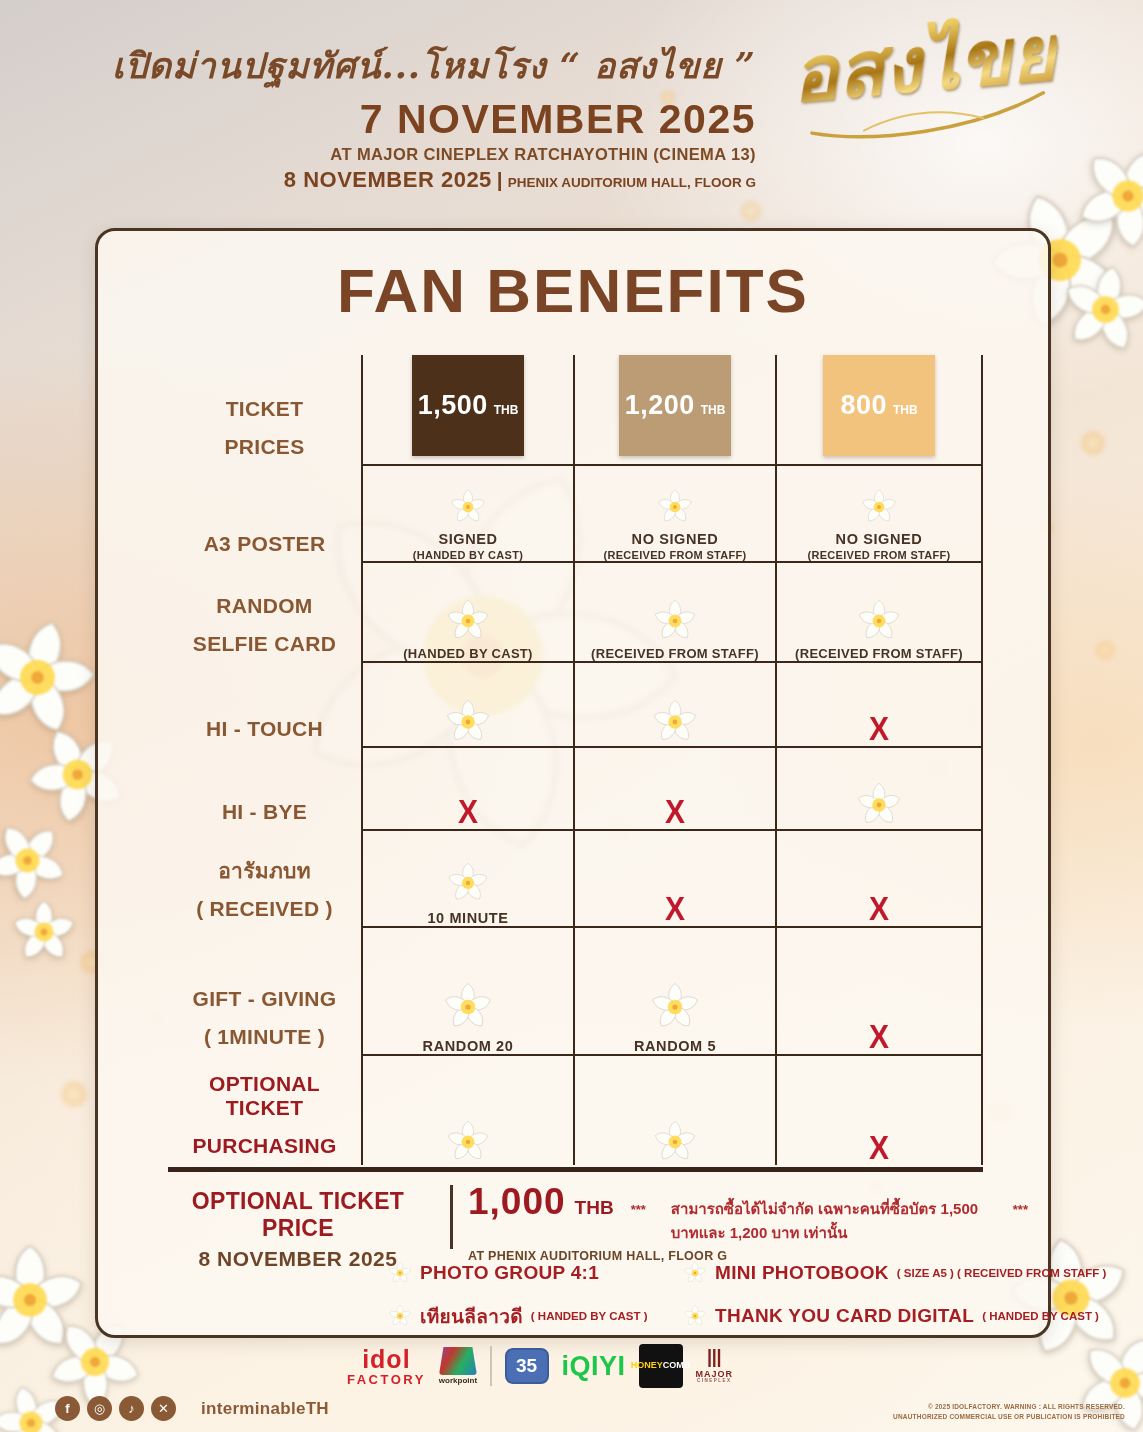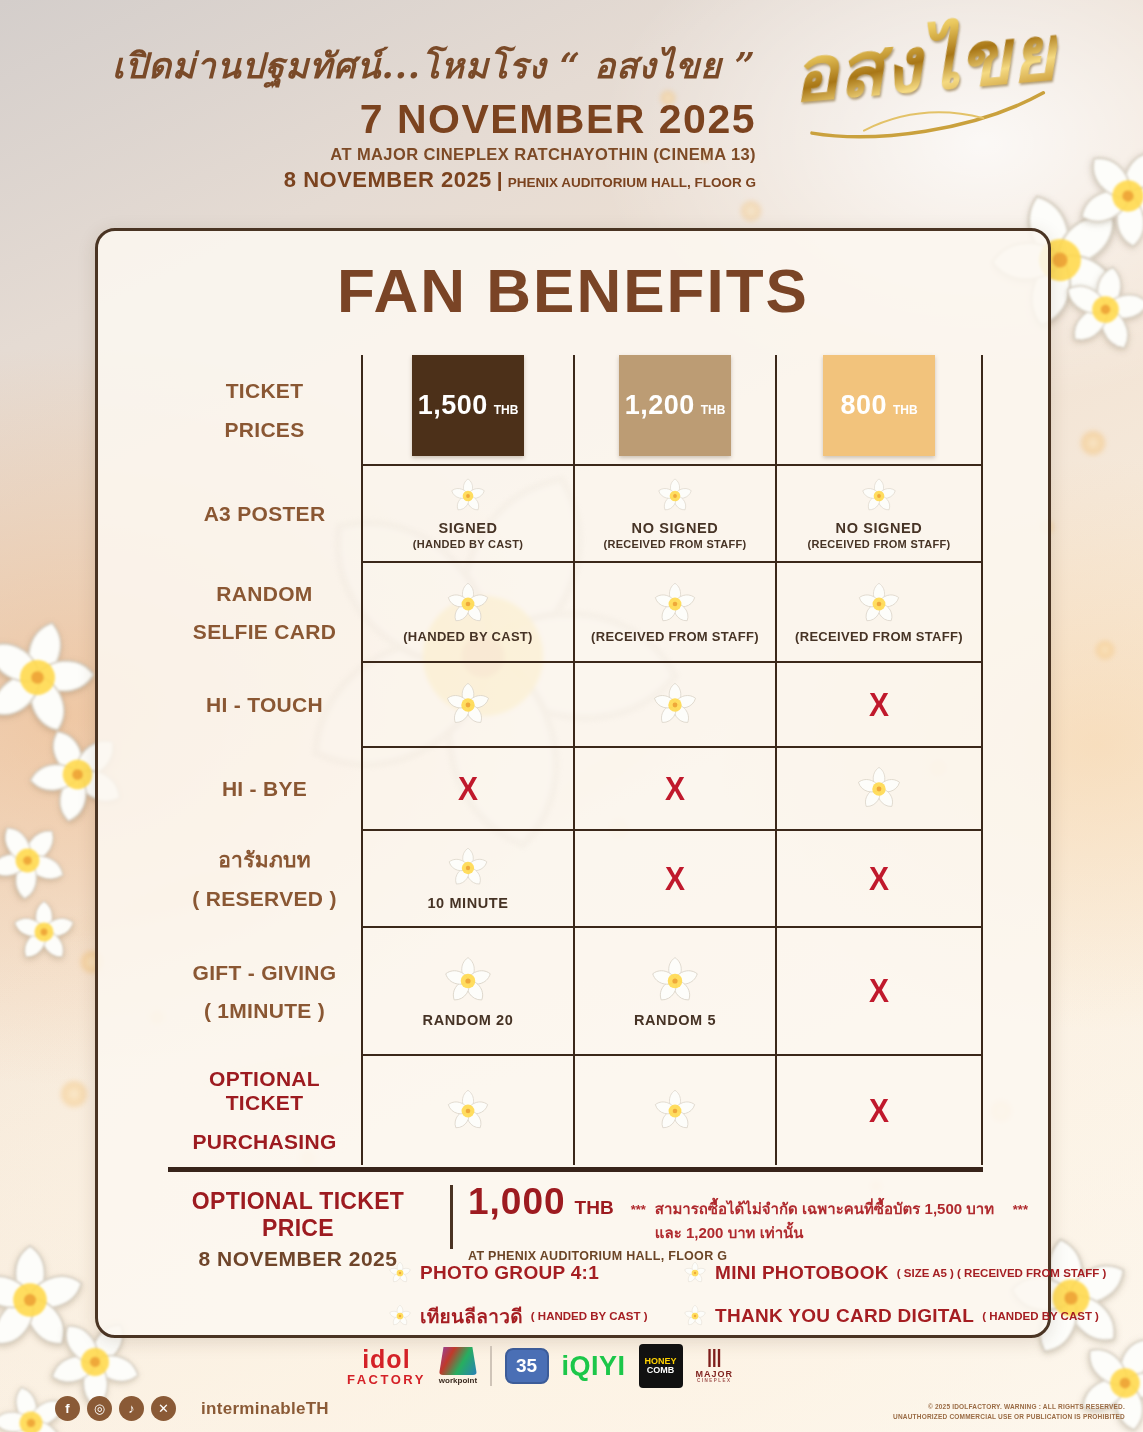--- a/index.html
+++ b/index.html
@@ -40,21 +40,21 @@
     background:rgba(252,247,240,.87);border:3.5px solid #4a3423;border-radius:20px;
     box-shadow:0 4px 18px rgba(80,55,30,.15);}
   .card-title{position:absolute;top:24px;left:0;width:100%;text-align:center;
     font-size:62px;font-weight:800;letter-spacing:2px;color:#7a4426;z-index:2;}
   .watermark{position:absolute;left:170px;top:210px;opacity:.13;transform:rotate(24deg);filter:blur(2px);z-index:0;}
 
   
   #table-grid{position:absolute;left:70px;top:124px;z-index:2;display:grid;
     grid-template-columns:193px 212px 202px 208px;
     grid-template-rows:111px 97px 100px 85px 83px 97px 128px 109px;}
-  .tcell{display:flex;flex-direction:column;align-items:center;justify-content:center;text-align:center;}
+  .tcell{display:flex;flex-direction:column;align-items:center;justify-content:flex-end;text-align:center;}
   .dcell{border-left:2.5px solid #3b281a;border-bottom:2.5px solid #3b281a;}
   .dcell.c3{border-right:2.5px solid #3b281a;}
   .dcell.rlast{border-bottom:none;}
   .dcell.r0{justify-content:flex-start;}
   .lcell{font-weight:800;font-size:21px;letter-spacing:.3px;line-height:1.15;}
   .lcell.brown{color:#8a5733;}
   .lcell.red{color:#9d1b20;}
   .lcell > div{margin:7px 0;}
   .tier{width:112px;height:101px;display:flex;align-items:center;justify-content:center;gap:6px;box-shadow:0 2px 4px rgba(70,45,20,.25);}
   .amt{font-size:27px;font-weight:800;color:#fff;letter-spacing:.5px;}
@@ -69,21 +69,21 @@
   
   .opt-label{position:absolute;left:58px;top:957px;width:284px;text-align:center;z-index:2;}
   .opt-title{font-size:23px;font-weight:800;color:#9d1b20;letter-spacing:.3px;}
   .opt-date{font-size:21px;font-weight:800;color:#6f452a;margin-top:5px;letter-spacing:.5px;}
   .opt-divider{position:absolute;left:352px;top:954px;width:3px;height:64px;background:#4a3322;z-index:2;}
   .opt-info{position:absolute;left:370px;top:950px;width:560px;z-index:2;}
   .opt-price-row{display:flex;align-items:baseline;gap:9px;}
   .opt-price{font-size:37px;font-weight:800;color:#9d1b20;letter-spacing:1px;}
   .opt-unit{font-size:19px;font-weight:800;color:#9d1b20;}
   .opt-stars{font-size:13px;font-weight:800;color:#b02a2e;margin-left:8px;}
-  .opt-thai{font-size:15px;font-weight:700;color:#b02a2e;}
+  .opt-thai{font-size:15px;font-weight:700;color:#b02a2e;margin-left:16px;}
   .opt-venue{font-size:12.5px;font-weight:800;color:#6b4526;margin-top:4px;letter-spacing:.3px;}
 
   
   #benefits-grid{position:absolute;left:290px;top:1030px;width:650px;z-index:2;
     display:grid;grid-template-columns:285px auto;row-gap:16px;column-gap:10px;align-items:center;}
   .bitem{display:flex;align-items:center;gap:8px;white-space:nowrap;}
   .blabel{font-size:19px;font-weight:800;color:#a51e22;letter-spacing:.3px;}
   .bnote{font-size:11.5px;font-weight:800;color:#a51e22;}
 
   
@@ -94,21 +94,21 @@
   .sp-wp{text-align:center;line-height:1;}
   .sp-wp .tv{width:38px;height:28px;margin:0 auto;border-radius:4px;
     background:linear-gradient(120deg,#8e44ad 0%,#c0392b 30%,#27ae60 60%,#2980b9 100%);
     clip-path:polygon(12% 0,88% 0,100% 100%,0 100%);}
   .sp-wp .t{font-size:8px;font-weight:800;color:#3a2a20;margin-top:2px;}
   .sp-sep{width:1.5px;height:40px;background:#cfc4b8;}
   .sp-23{width:40px;height:32px;border-radius:8px;background:#4a6fb5;color:#fff;
     display:flex;align-items:center;justify-content:center;font-size:19px;font-weight:800;border:2px solid #3c5c99;}
   .sp-iqiyi{font-size:27px;font-weight:800;color:#1cc749;letter-spacing:.5px;}
   .sp-honey{width:44px;height:44px;border-radius:4px;background:#111;color:#ffd200;
-    display:flex;flex-direction:column;align-items:center;justify-content:center;line-height:1.05;}
+    display:flex;flex-direction:row;align-items:center;justify-content:center;line-height:1.05;}
   .sp-honey .h1{font-size:9px;font-weight:800;}
   .sp-honey .h2{font-size:9px;font-weight:800;color:#fff;}
   .sp-major{text-align:center;line-height:1;color:#7e1f1c;}
   .sp-major .glyph{font-size:24px;line-height:.9;}
   .sp-major .m1{font-size:9px;font-weight:800;letter-spacing:1px;}
   .sp-major .m2{font-size:4.5px;font-weight:700;letter-spacing:1.5px;color:#a0524e;}
 
   
   .footer-social{position:absolute;left:55px;top:1396px;display:flex;align-items:center;gap:7px;z-index:3;}
   .soc{width:25px;height:25px;border-radius:50%;background:#8a5a36;color:#fff;
@@ -309,21 +309,21 @@
         <div class="tcell dcell">
           <div class="xmark">X</div>
         </div>
         <div class="tcell dcell c3">
           <svg viewBox="0 0 100 100" style="width:48px;height:48px">
             <use href="#plumeria"></use>
           </svg>
         </div>
         <div class="tcell lcell brown">
           <div class="">อารัมภบท</div>
-          <div class="">( RESERVED )</div>
+          <div class="">( RECEIVED )</div>
         </div>
         <div class="tcell dcell">
           <svg viewBox="0 0 100 100" style="width:44px;height:44px">
             <use href="#plumeria"></use>
           </svg>
           <div class="ctitle">10 MINUTE</div>
         </div>
         <div class="tcell dcell">
           <div class="xmark">X</div>
         </div>

